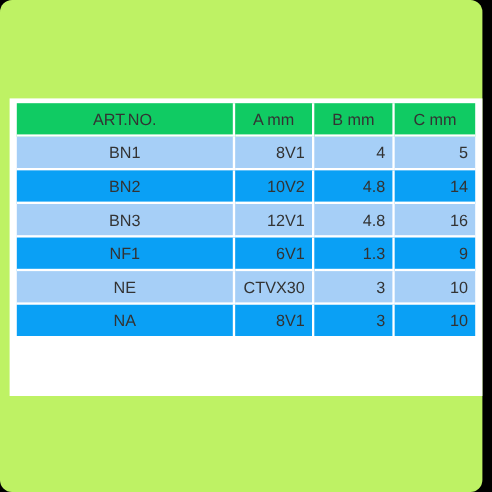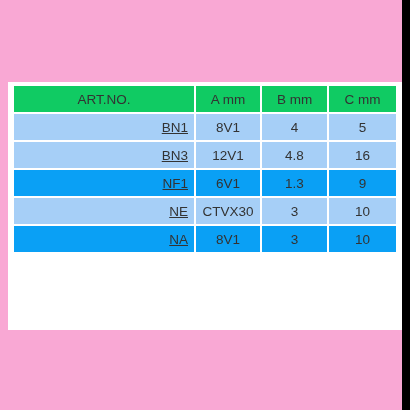--- a/index.html
+++ b/index.html
@@ -10,21 +10,22 @@
   body {
     width: 410px;
     height: 410px;
     overflow: hidden;
     font-family: "Liberation Sans", sans-serif;
   }
   #canvas {
     position: relative;
     width: 402px;
     height: 410px;
-    background: #f9a8d4;
+    background: #bef264;
+    border-radius: 10px;
   }
   
   #panel {
     position: absolute;
     left: 8px;
     top: 82px;
     width: 394px;
     height: 248px;
     background: #ffffff;
     box-sizing: border-box;
@@ -73,22 +74,22 @@
     background: #10cb63;
     text-align: center;
     font-size: 14px;
   }
 
   
   tbody tr.row-light td { background: #a6cff7; }
   tbody tr.row-dark  td { background: #0aa0f5; }
 
   
-  td.cell-art { text-align: right;   padding-left: 6px; text-decoration: underline; }
-  td.cell-num { text-align: center; }
+  td.cell-art { text-align: center;   padding-left: 6px; }
+  td.cell-num { text-align: right; }
 </style>
 </head>
 <body>
 
 <div id="canvas">
   <div id="panel">
     <div id="table-wrap">
       <table class="spec-table">
         <colgroup>
           <col class="col-art">
@@ -103,20 +104,26 @@
             <th>B mm</th>
             <th>C mm</th>
           </tr>
         </thead>
         <tbody id="table-body">
             <tr class="row-light">
               <td class="cell-art">BN1</td>
               <td class="cell-num">8V1</td>
               <td class="cell-num">4</td>
               <td class="cell-num">5</td>
+            </tr>
+            <tr class="row-dark">
+              <td class="cell-art">BN2</td>
+              <td class="cell-num">10V2</td>
+              <td class="cell-num">4.8</td>
+              <td class="cell-num">14</td>
             </tr>
             <tr class="row-light">
               <td class="cell-art">BN3</td>
               <td class="cell-num">12V1</td>
               <td class="cell-num">4.8</td>
               <td class="cell-num">16</td>
             </tr>
             <tr class="row-dark">
               <td class="cell-art">NF1</td>
               <td class="cell-num">6V1</td>

